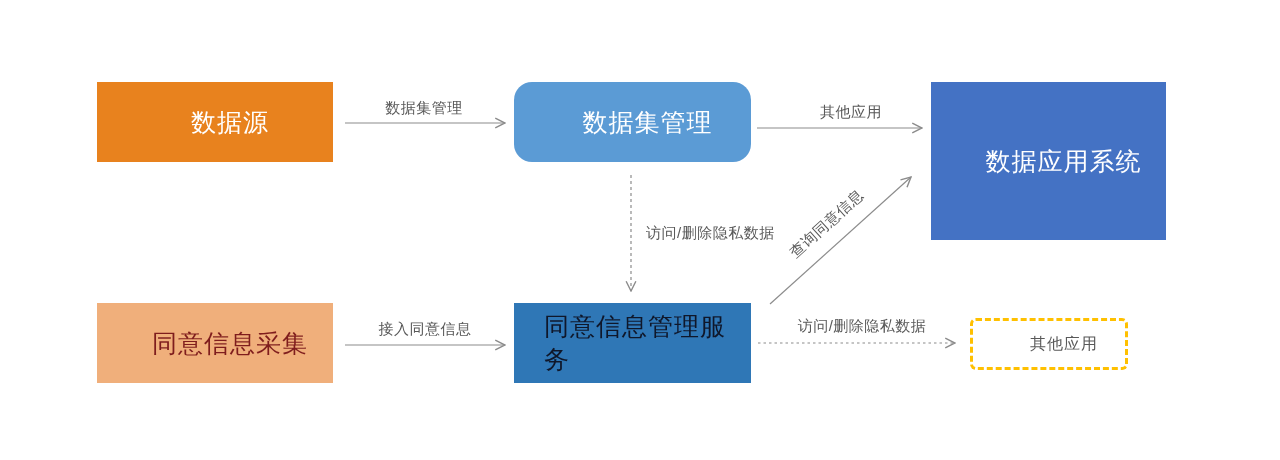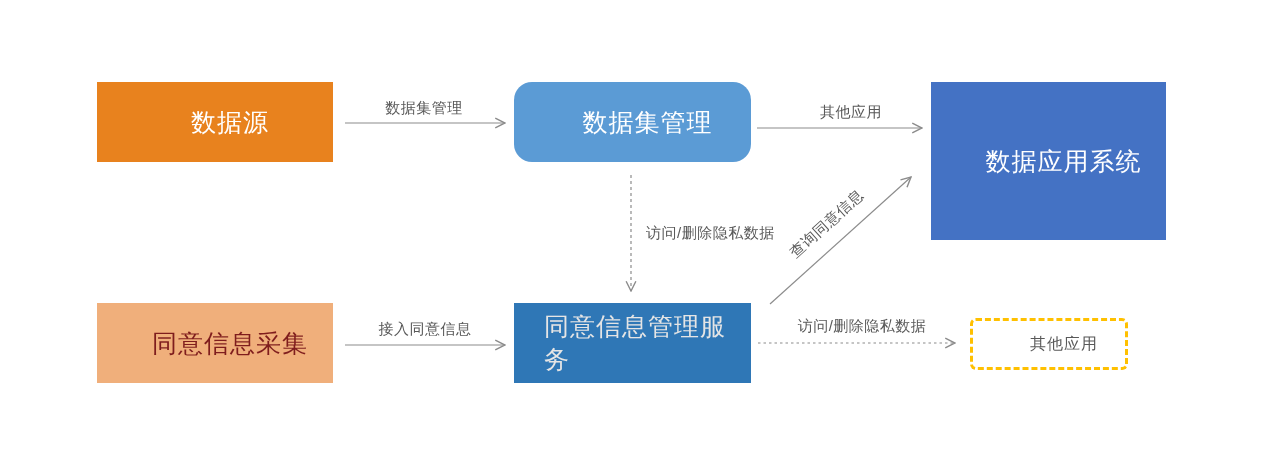--- a/index.html
+++ b/index.html
@@ -72,21 +72,21 @@
   </div>
 
   <div class="node node-data-app-system" style="background: rgb(68, 114, 196); color: rgb(255, 255, 255);">
     <span>数据应用系统</span>
   </div>
 
   <div class="node node-consent-collection" style="background: rgb(240, 175, 123); color: #7f1d1d;">
     <span>同意信息采集</span>
   </div>
 
-  <div class="node node-consent-service" style="background: rgb(47, 119, 182); color: #e5e5e5;">
+  <div class="node node-consent-service" style="background: rgb(47, 119, 182); color: #0f172a;">
     <span>同意信息管理服务</span>
   </div>
 
   <div class="node node-other-apps" style="background: rgb(255, 255, 255); color: rgb(89, 89, 89); border-color: rgb(255, 192, 0);">
     <span>其他应用</span>
   </div>
 
   <div class="edge-label lbl-center" style="left:424px;top:99px;">数据集管理</div>
 
   <div class="edge-label lbl-center" style="left:851px;top:103px;">其他应用</div>

